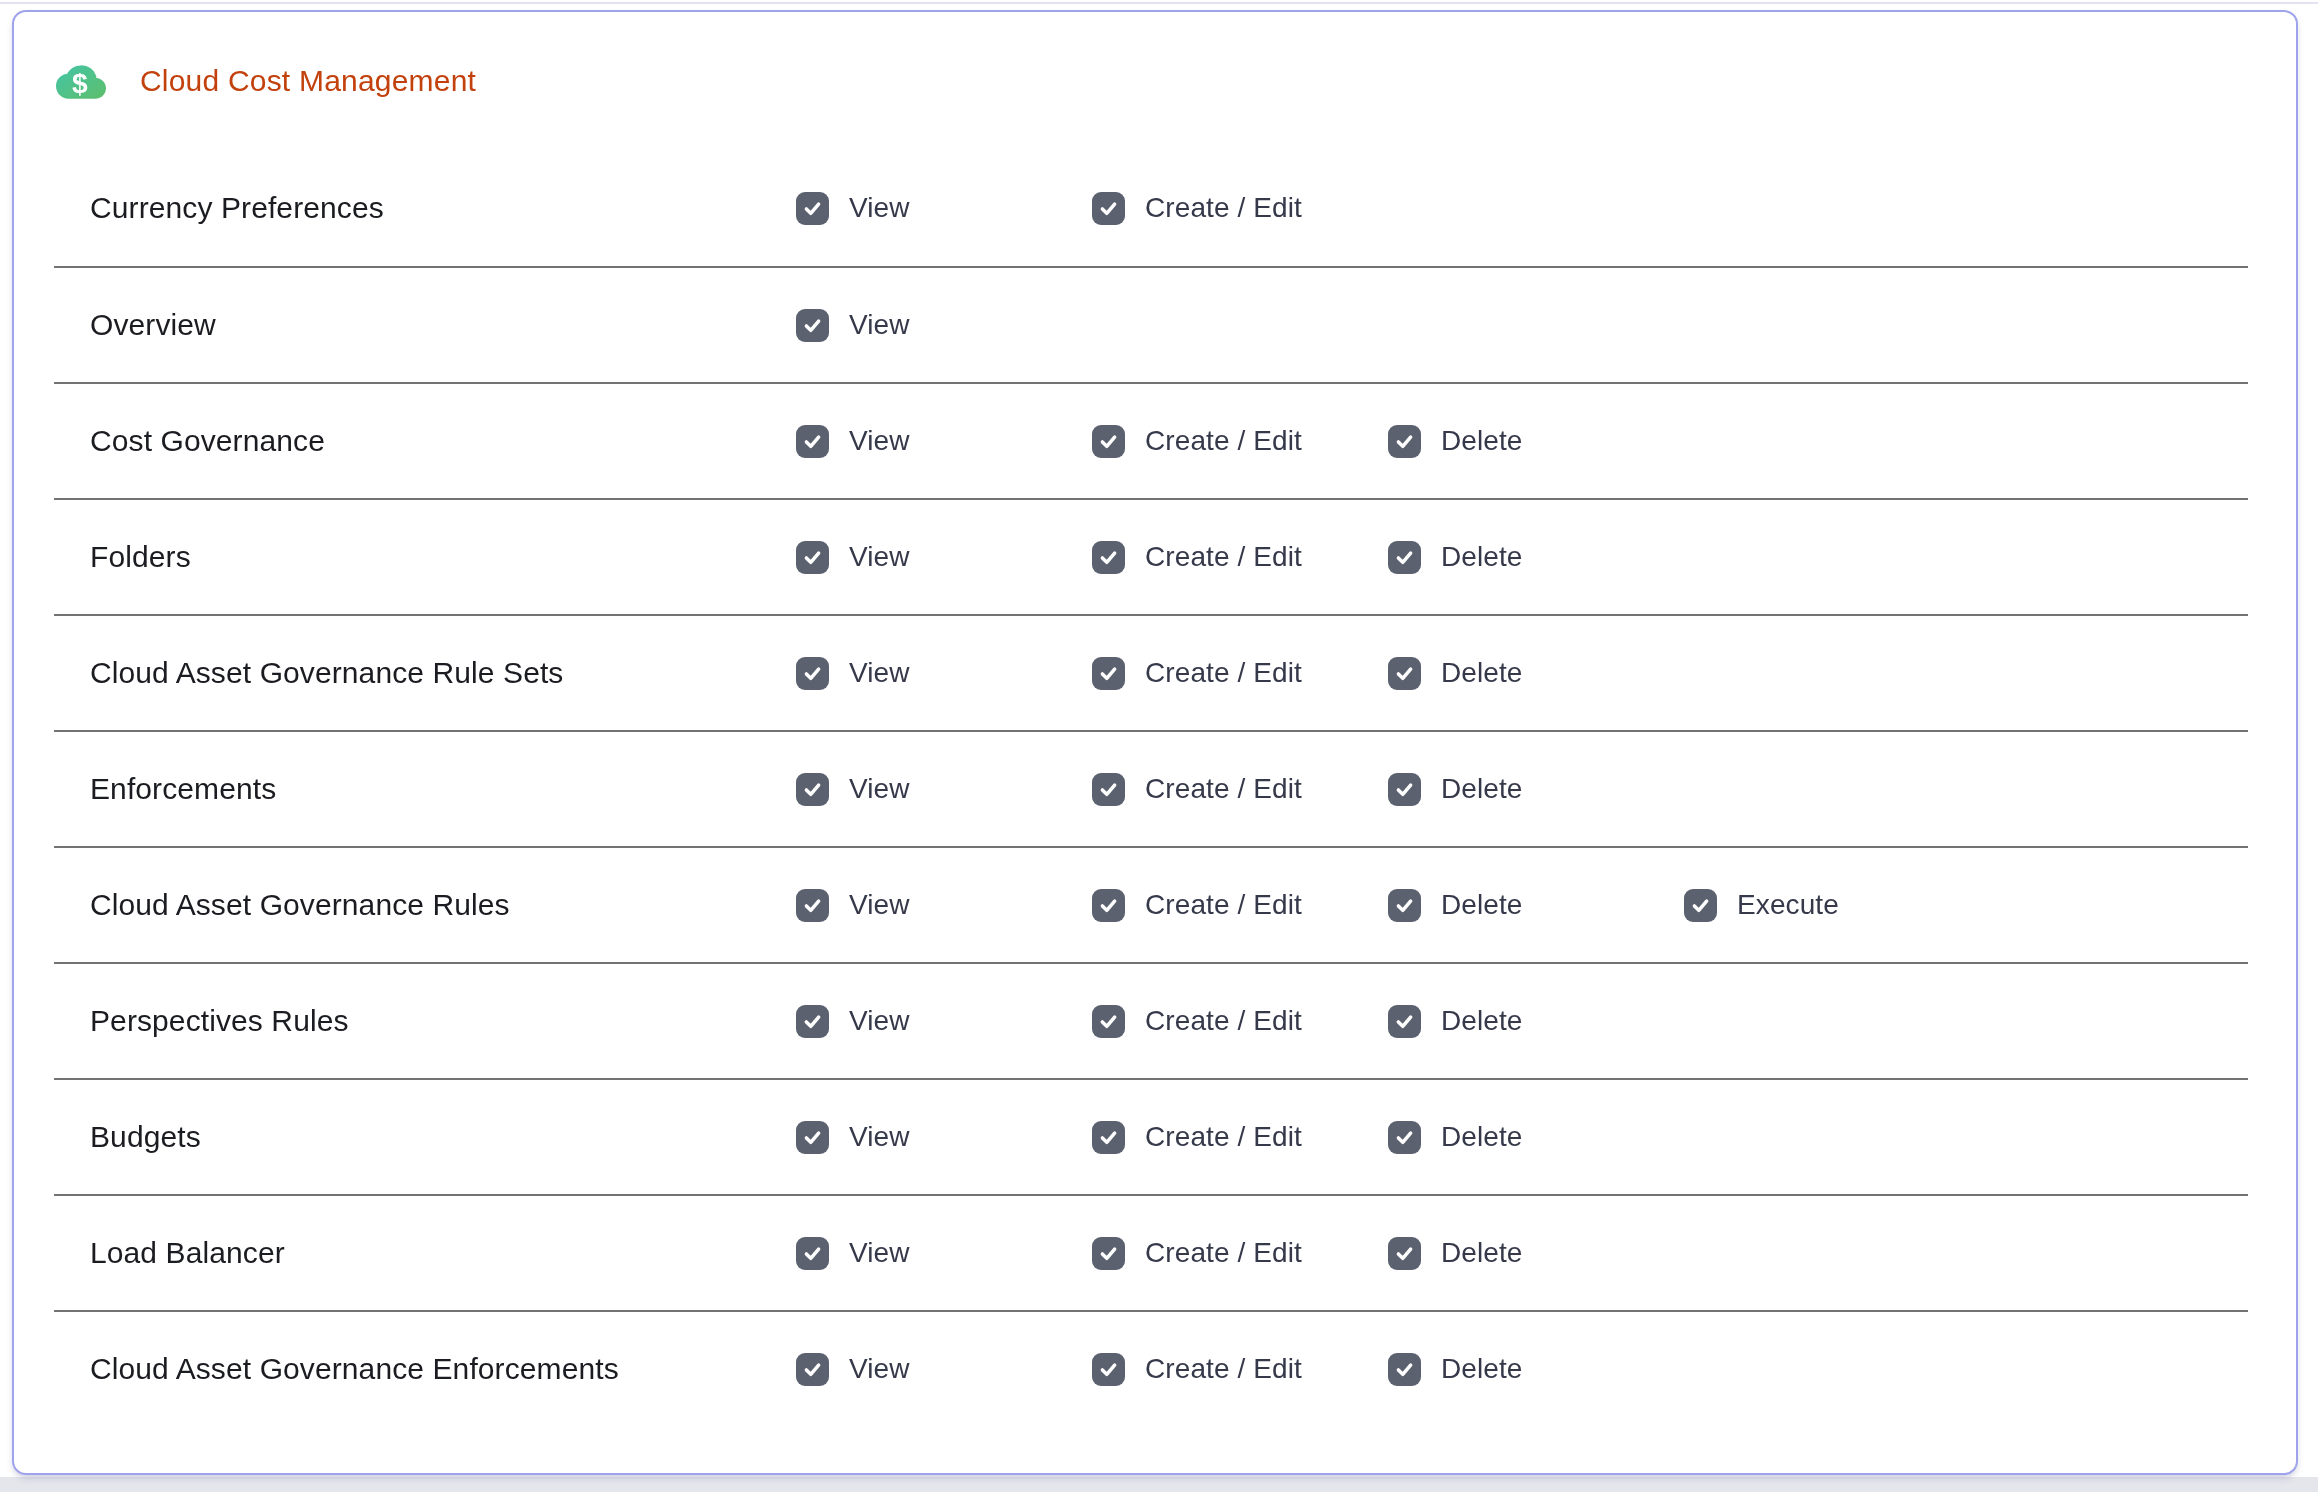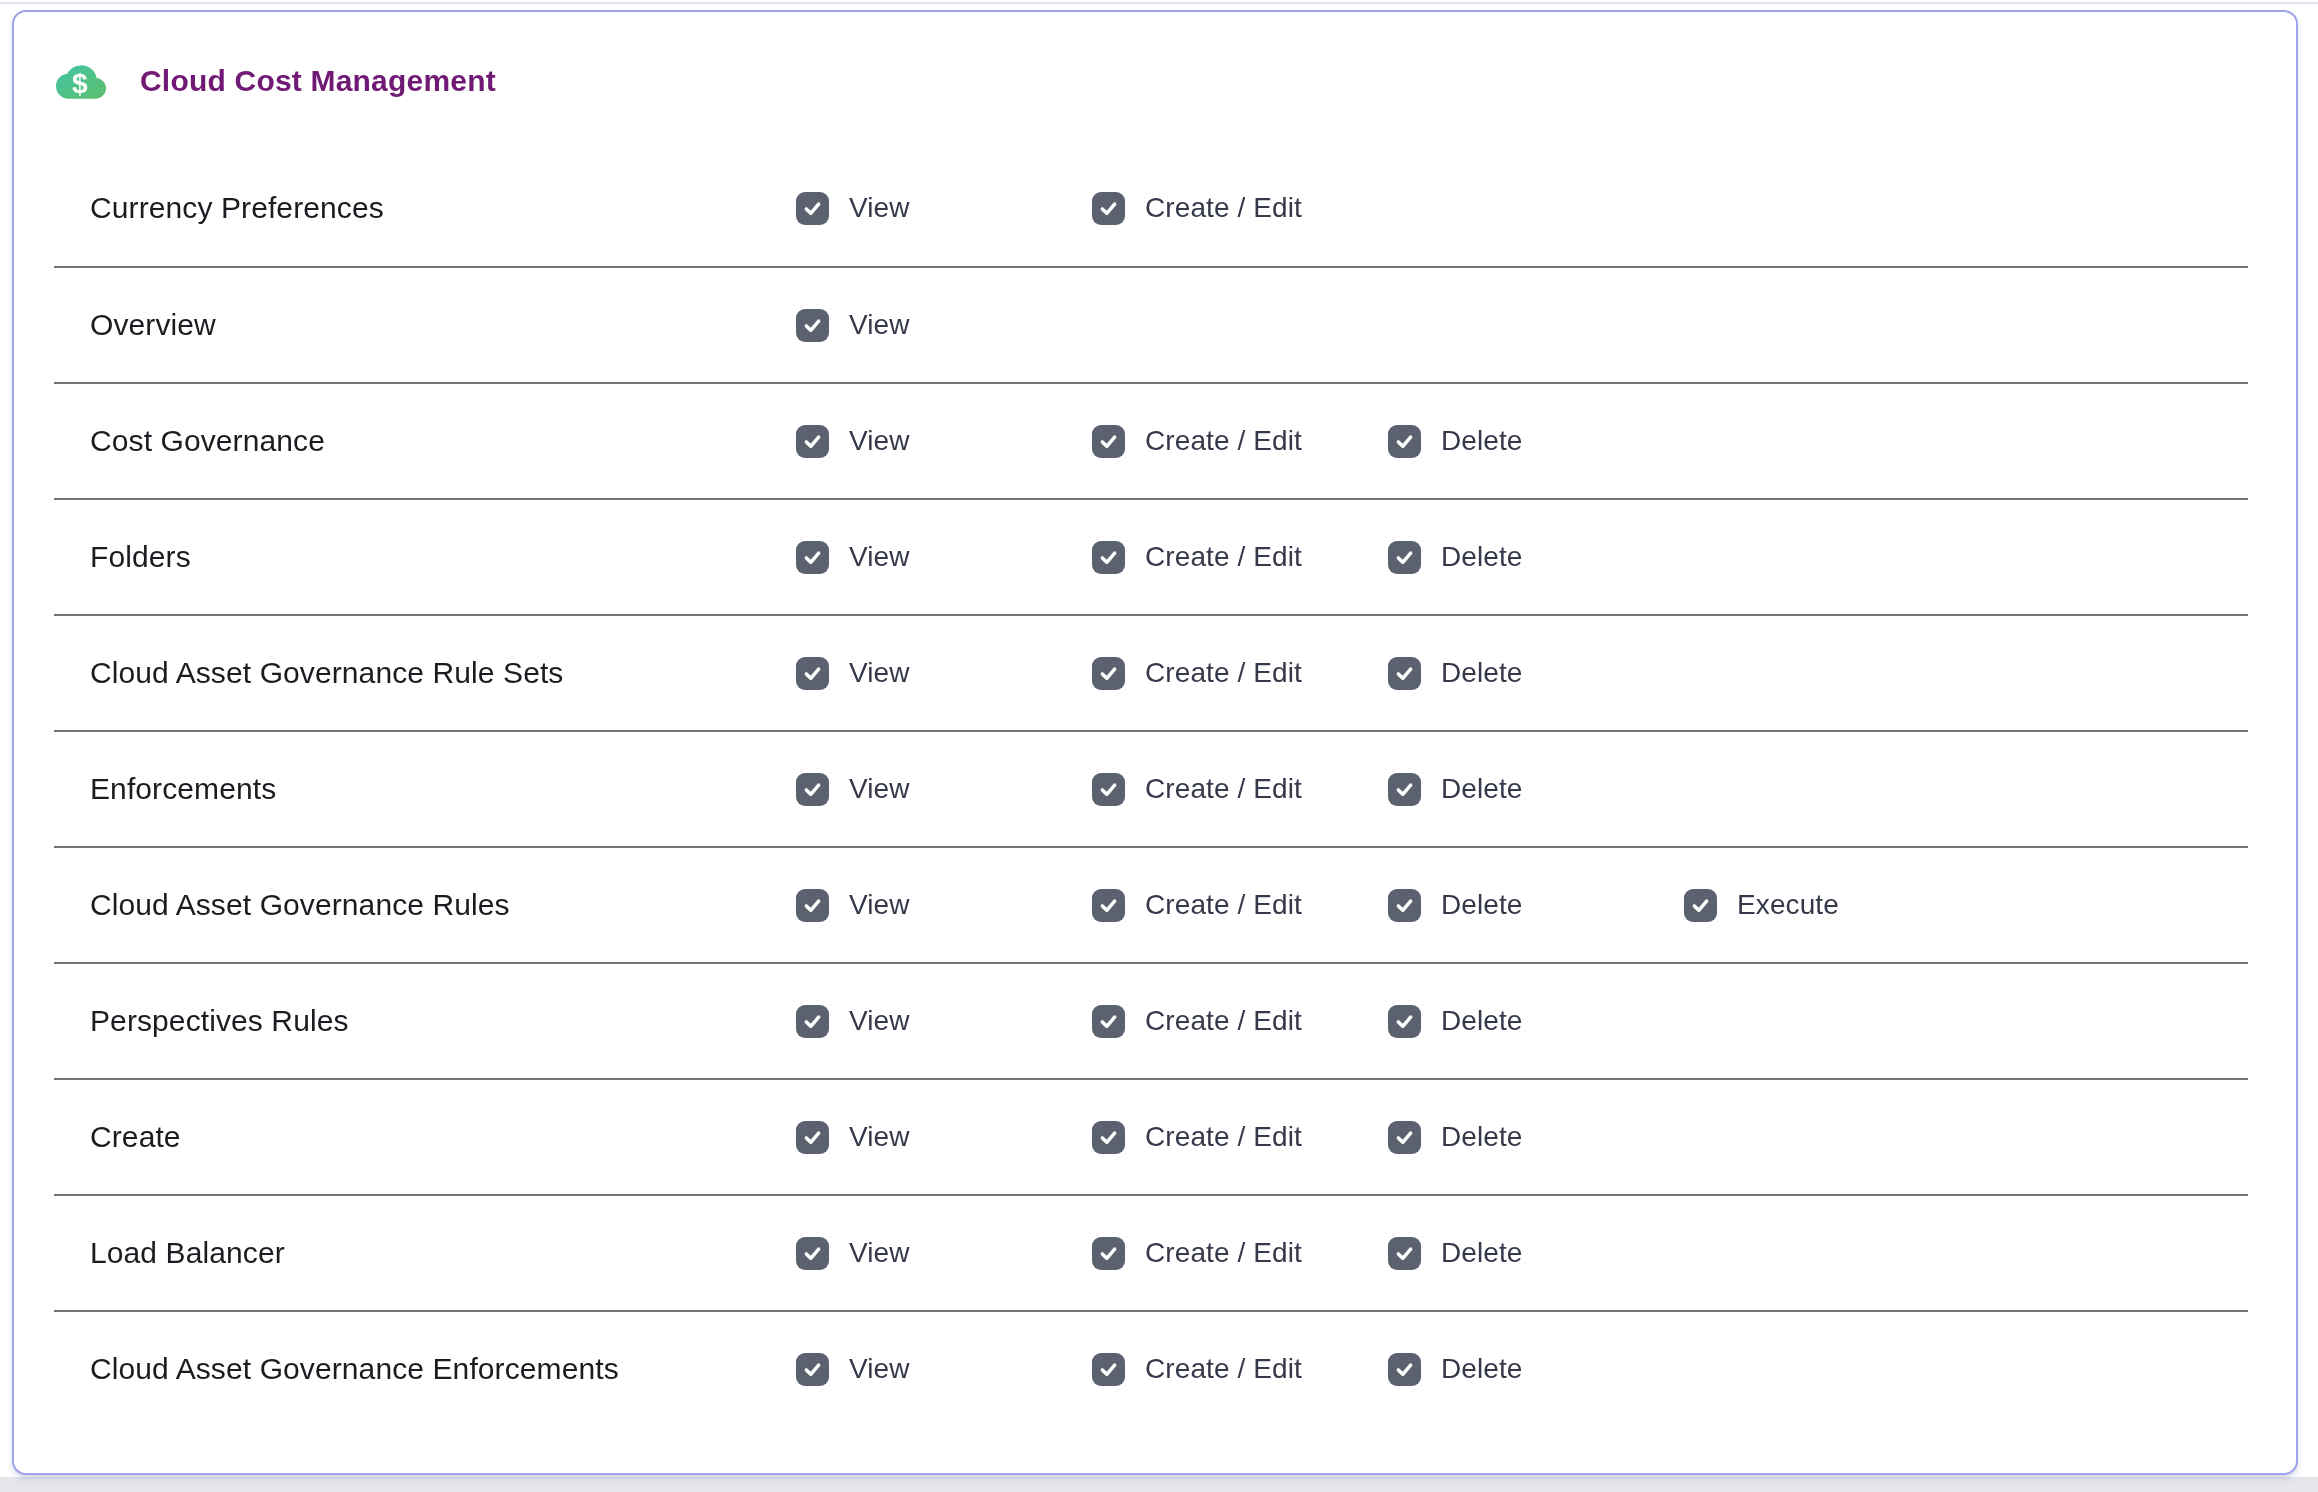--- a/index.html
+++ b/index.html
@@ -35,22 +35,22 @@
   .card-header {
     height: 138px;
     display: flex;
     align-items: center;
     gap: 34px;
     padding-left: 2px;
   }
   .ccm-icon { width: 50px; height: 38px; flex: 0 0 auto; }
   .card-title {
     font-size: 30px;
-    font-weight: 700;
-    color: #701a75;
+    font-weight: 400;
+    color: #c2410c;
     letter-spacing: 0.2px;
   }
   .rows {}
   .row {
     height: 116px;
     display: flex;
     align-items: center;
   }
   .row + .row { border-top: 2px solid #737373; }
   .row-label {
@@ -299,21 +299,21 @@
         <div class="perm-cell">
           <span class="checkbox" role="checkbox" aria-checked="true" style="background: rgb(92, 97, 112);">
             <svg width="21" height="21" viewBox="0 0 24 24" fill="none">
               <polyline points="5,12.5 10,17.5 19,7" stroke="#ffffff" stroke-width="4" stroke-linecap="round" stroke-linejoin="round"></polyline>
             </svg>
           </span>
           <span class="perm-label">Delete</span>
         </div>
       </div>
       <div class="row">
-        <div class="row-label">Create</div>
+        <div class="row-label">Budgets</div>
         <div class="perm-cell">
           <span class="checkbox" role="checkbox" aria-checked="true" style="background: rgb(92, 97, 112);">
             <svg width="21" height="21" viewBox="0 0 24 24" fill="none">
               <polyline points="5,12.5 10,17.5 19,7" stroke="#ffffff" stroke-width="4" stroke-linecap="round" stroke-linejoin="round"></polyline>
             </svg>
           </span>
           <span class="perm-label">View</span>
         </div>
         <div class="perm-cell">
           <span class="checkbox" role="checkbox" aria-checked="true" style="background: rgb(92, 97, 112);">

